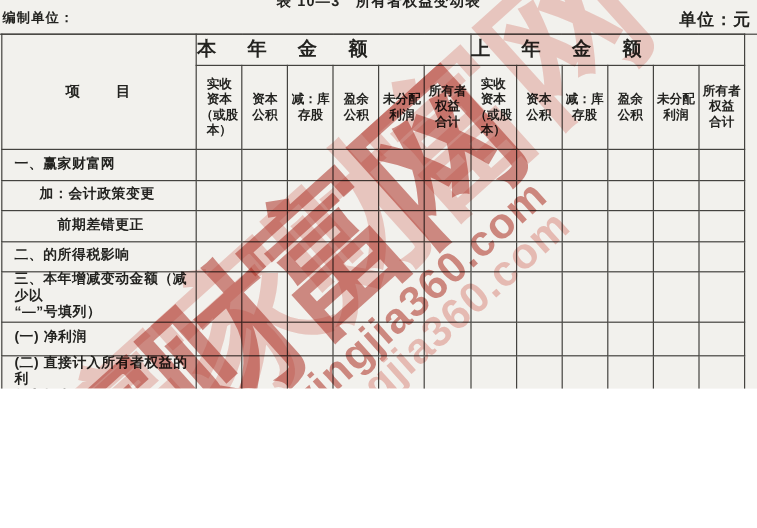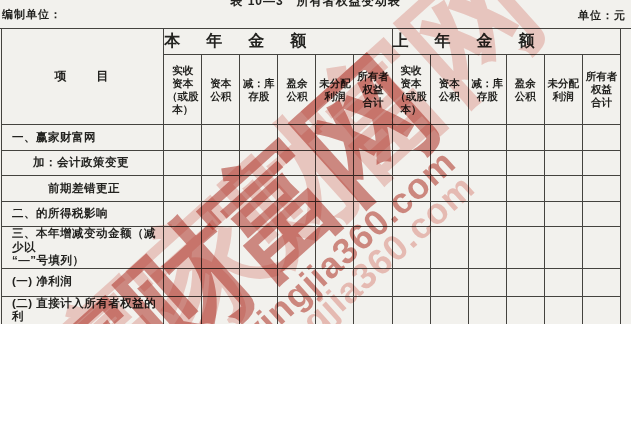--- a/index.html
+++ b/index.html
@@ -16,21 +16,21 @@
   .year-line{
     position:absolute;top:7px;left:250px;
     font-size:12px;font-weight:700;letter-spacing:1px;white-space:nowrap;
   }
   .prepared-by{
     position:absolute;top:7px;left:2px;
     font-size:11px;font-weight:700;letter-spacing:1px;white-space:nowrap;
   }
   .unit-label{
     position:absolute;top:8px;right:5px;
-    font-size:11px;font-weight:700;letter-spacing:1px;white-space:nowrap;
+    font-size:14px;font-weight:700;letter-spacing:1px;white-space:nowrap;
   }
   
   .tbl-wrap{position:absolute;top:28px;left:1px;}
   table.equity{
     border-collapse:collapse;table-layout:fixed;width:620px;
   }
   table.equity td{
     border:1px solid #44433f;padding:0;vertical-align:middle;
     font-weight:700;color:#232320;background:transparent;
   }

